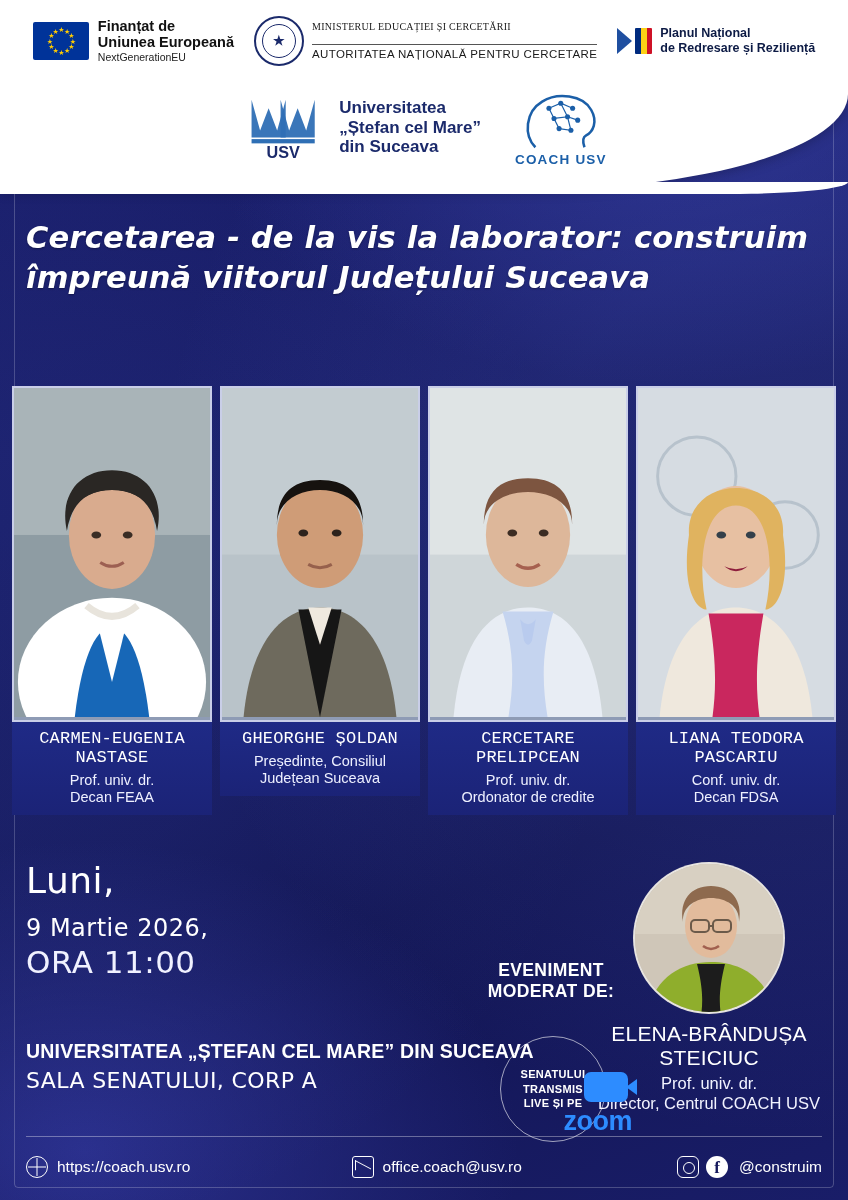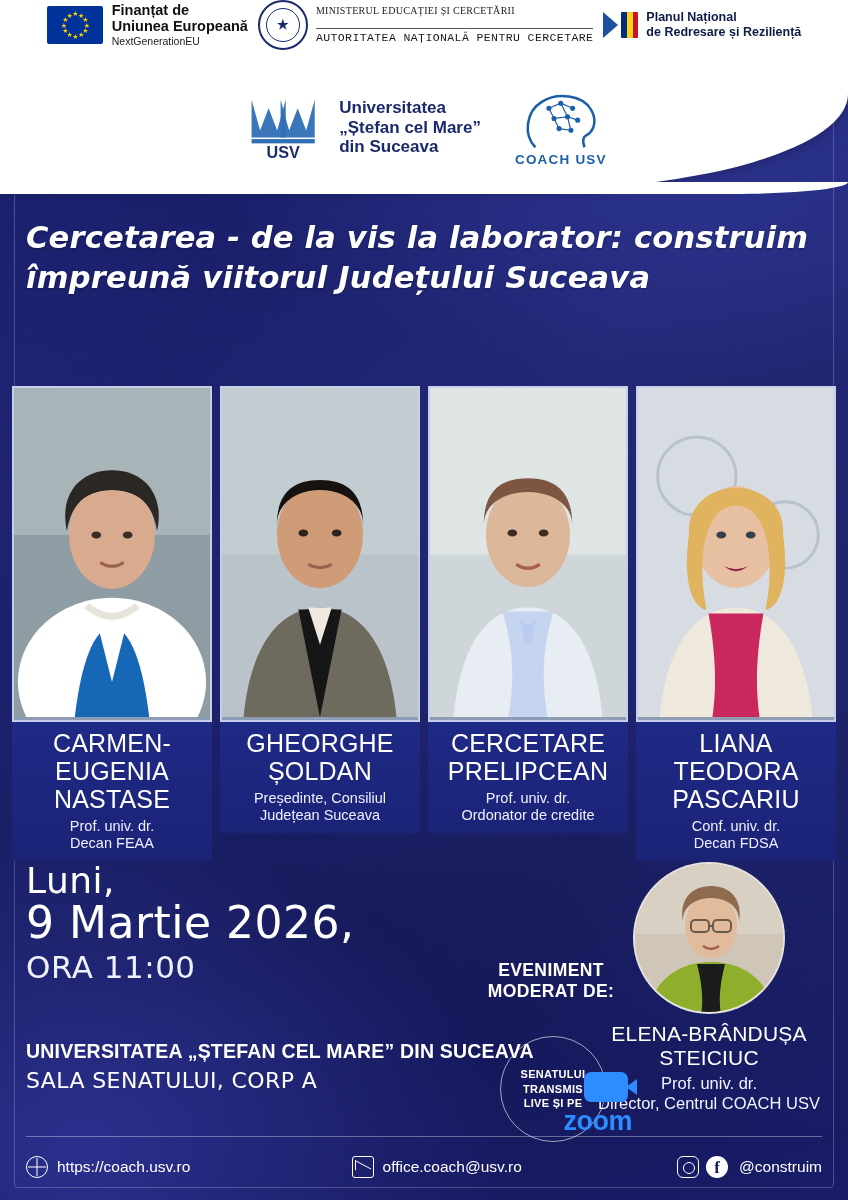--- a/index.html
+++ b/index.html
@@ -51,25 +51,25 @@
   }
   .header-band::before{
     content:"";
     position:absolute; left:0; right:0; bottom:-4px; height:12px;
     background:#fff;
     border-bottom-right-radius: 340px 34px;
   }
 
   .logos-row1 {
     position: absolute;
-    top: 0; left: 0; right: 0;
+    top: 16px; left: 0; right: 0;
     display: flex;
     align-items: center;
     justify-content: center;
-    gap: 10px;
+    gap: 20px;
     padding: 0 22px;
   }
   .eu-logo { display:flex; align-items:center; gap:9px; }
   .eu-flag {
     width: 56px; height: 38px; background:#003399; border-radius:2px;
     position: relative;
   }
   .eu-flag .star {
     position:absolute; width:5px; height:5px; color:#FFCC00; font-size:7px; line-height:5px;
     text-align:center;
@@ -88,21 +88,21 @@
     font-size:5.2px; color:#1b2a6b; font-weight:bold; letter-spacing:.2px;
     text-align:center; line-height:1.05;
   }
   .gov-seal .inner {
     width:34px;height:34px;border-radius:50%;border:1px solid #1b2a6b;
     display:flex;align-items:center;justify-content:center;font-size:13px;color:#1b2a6b;
   }
   .gov-text { color:#1a1a1a; line-height:1.25; }
   .gov-text .g1 { font-family:"Liberation Serif", serif; font-size:10px; letter-spacing:.3px; }
   .gov-text .g2 {
-    font-family:Liberation Mono, monospace; font-size:11.5px; letter-spacing:.4px;
+    font-family:Liberation Sans, sans-serif; font-size:11.5px; letter-spacing:.4px;
     border-top:1px solid #555; padding-top:2px; margin-top:10px;
   }
 
   .pnrr-logo { display:flex; align-items:center; gap:8px; }
   .pnrr-mark { display:flex; align-items:center; gap:3px; }
   .pnrr-chev {
     width: 0; height: 0;
     border-top: 13px solid transparent;
     border-bottom: 13px solid transparent;
     border-left: 15px solid #1f4fa0;
@@ -155,24 +155,25 @@
     position: relative;
     background: #8e9bb5;
   }
   .photo .bg { position:absolute; inset:0; }
   .namecard {
     background: linear-gradient(180deg, #1f2a86 0%, #1b2377 100%);
     padding: 7px 4px 10px;
     text-align: center;
   }
   .sp-name {
-    font-size: 25px;
+    font-size: 17px;
     line-height: 1.12;
     letter-spacing: .2px;
     color: #fff;
+    font-family: Liberation Mono, monospace;
   }
   .sp-role {
     margin-top: 5px;
     font-size: 14.5px;
     line-height: 1.15;
     color: #eef0ff;
   }
 
   
   .datewrap {
@@ -180,21 +181,21 @@
     left: 26px; top: 862px;
     z-index: 4;
   }
   .date-l1, .date-l2, .date-l3 {
     font-family: "DejaVu Sans", sans-serif;
     color: #ffffff;
     line-height: 1.06;
     letter-spacing: .5px;
   }
   .date-l1 { font-size: 36px; }
-  .date-l2 { font-size: 44px; margin-top: 0; }
+  .date-l2 { font-size: 24px; margin-top: 16px; }
   .date-l3 { font-size: 31px; margin-top: 4px; color:#f0f1ff; }
 
   .venue {
     position: absolute;
     left: 26px; top: 1040px;
     z-index: 4;
   }
   .venue-l1 {
     font-size: 19.5px; font-weight: bold; letter-spacing:.2px; color:#fff;
   }

